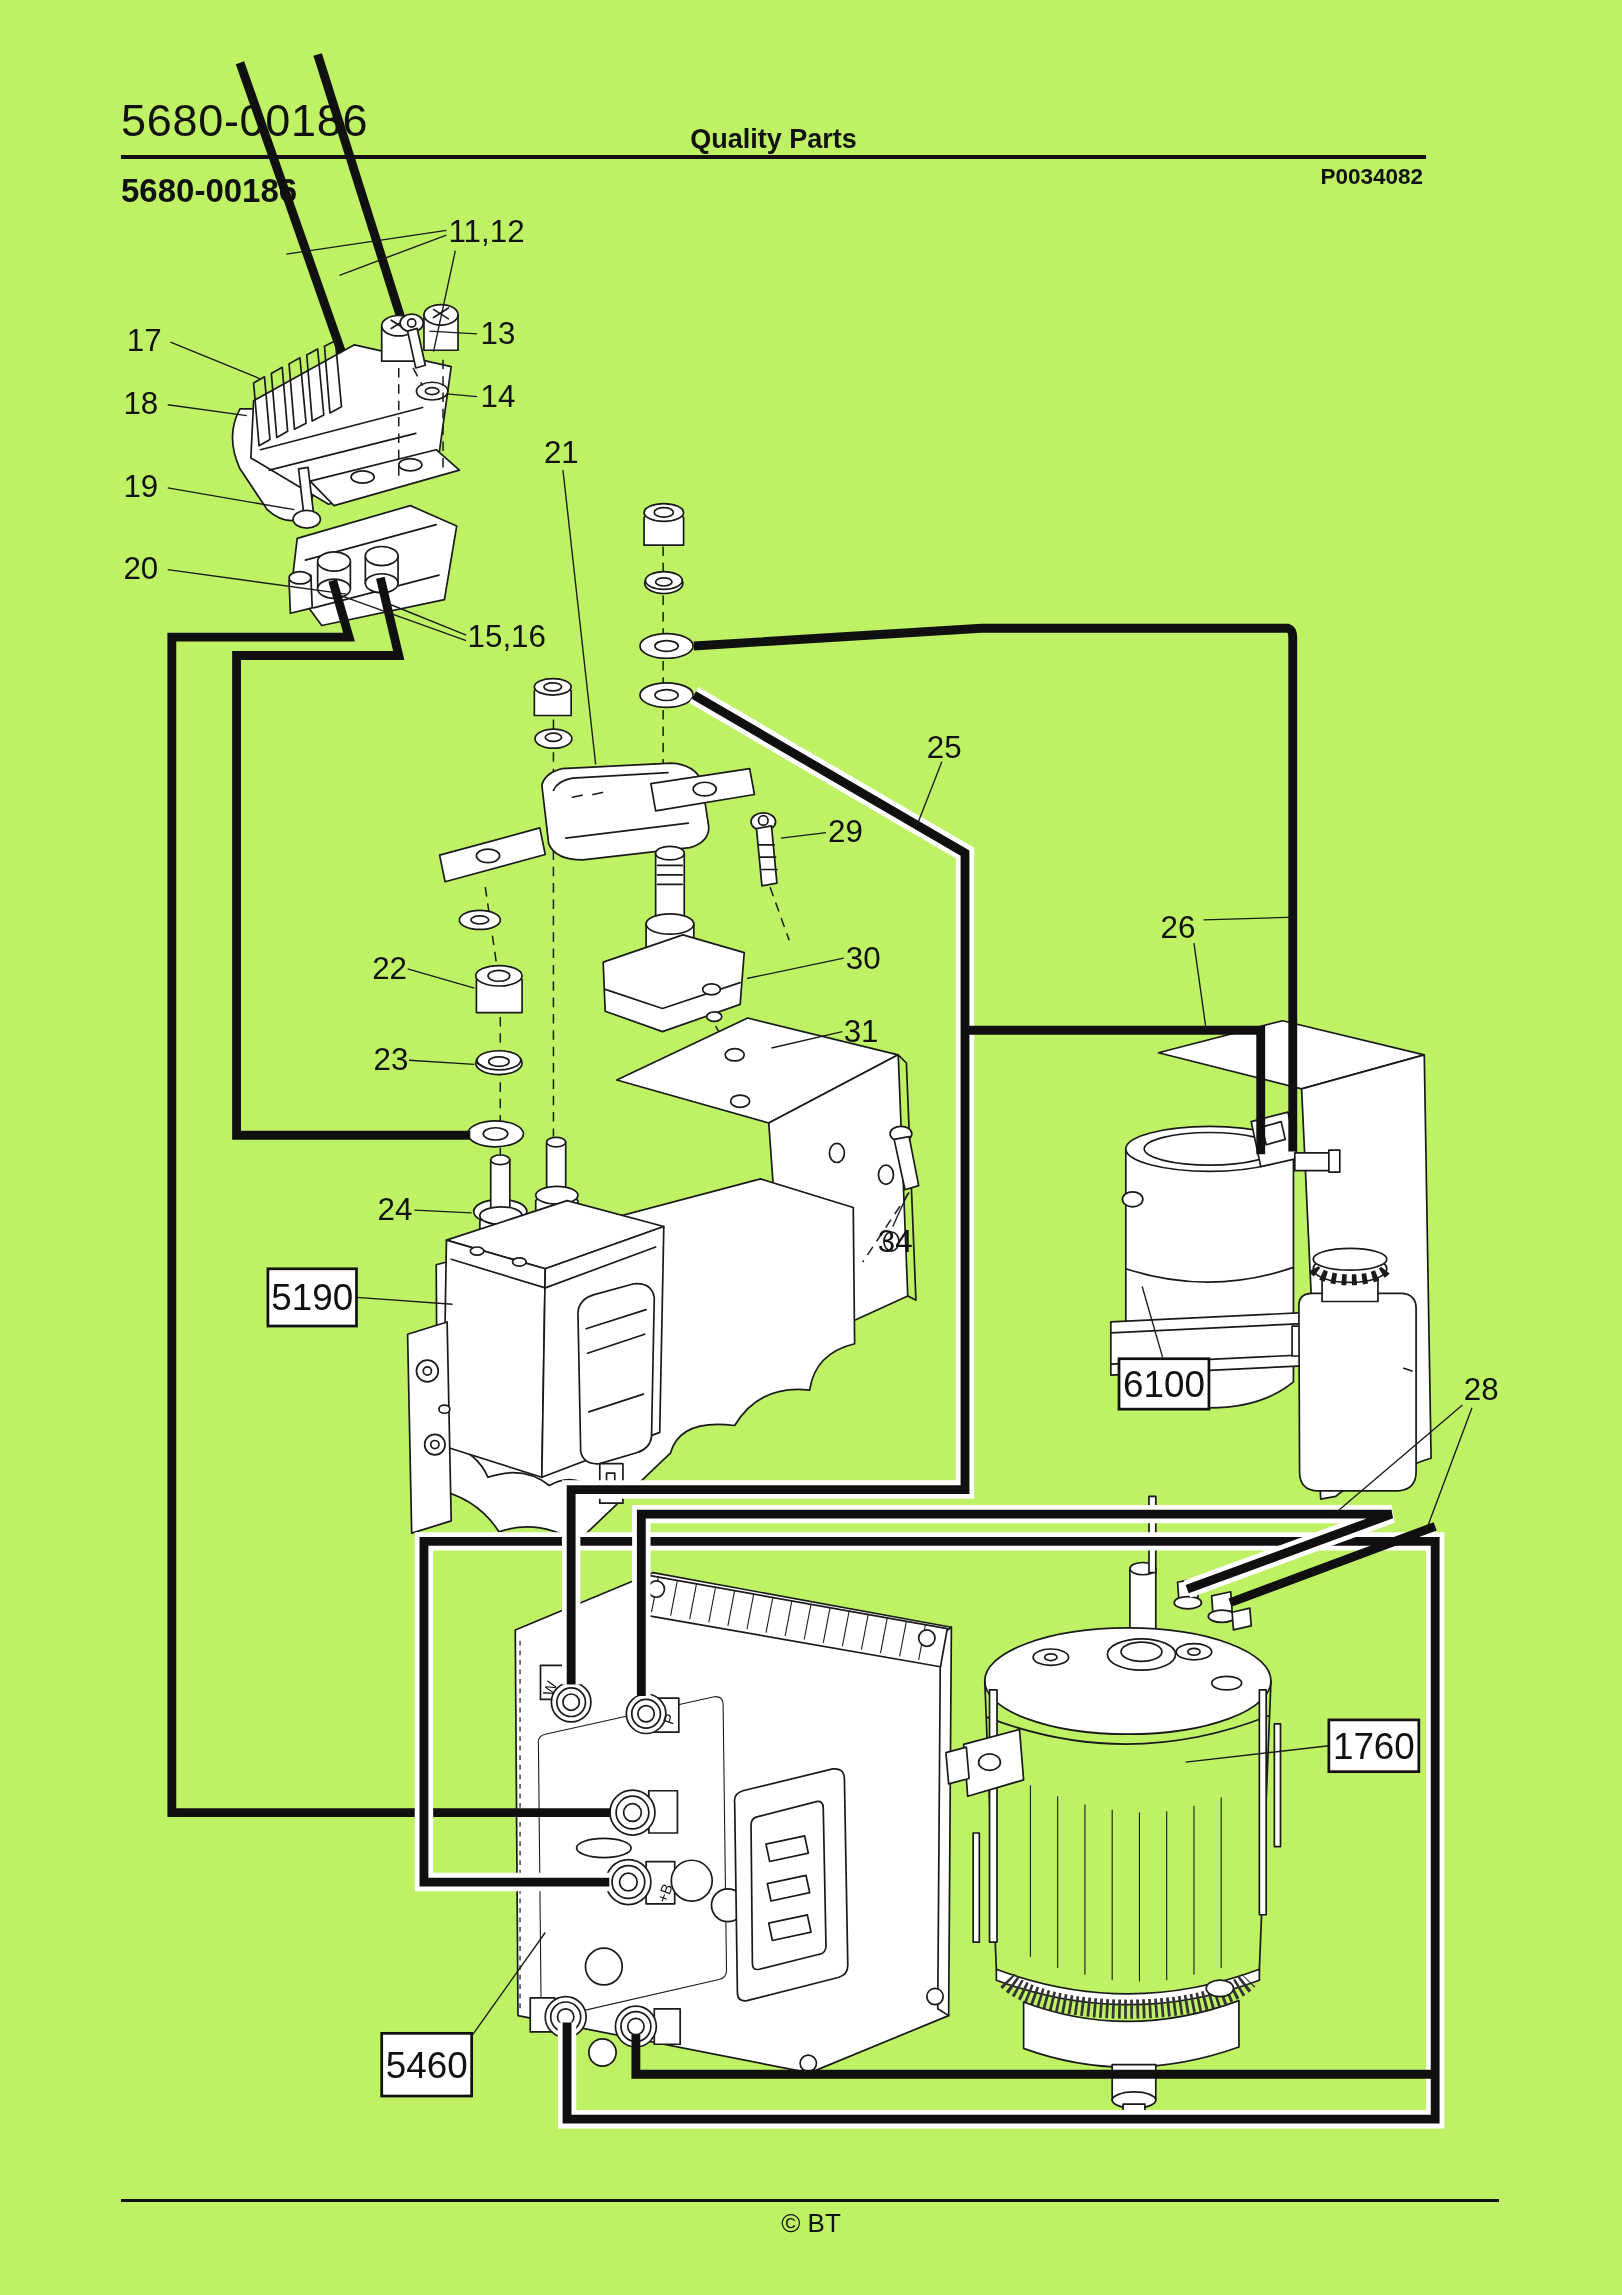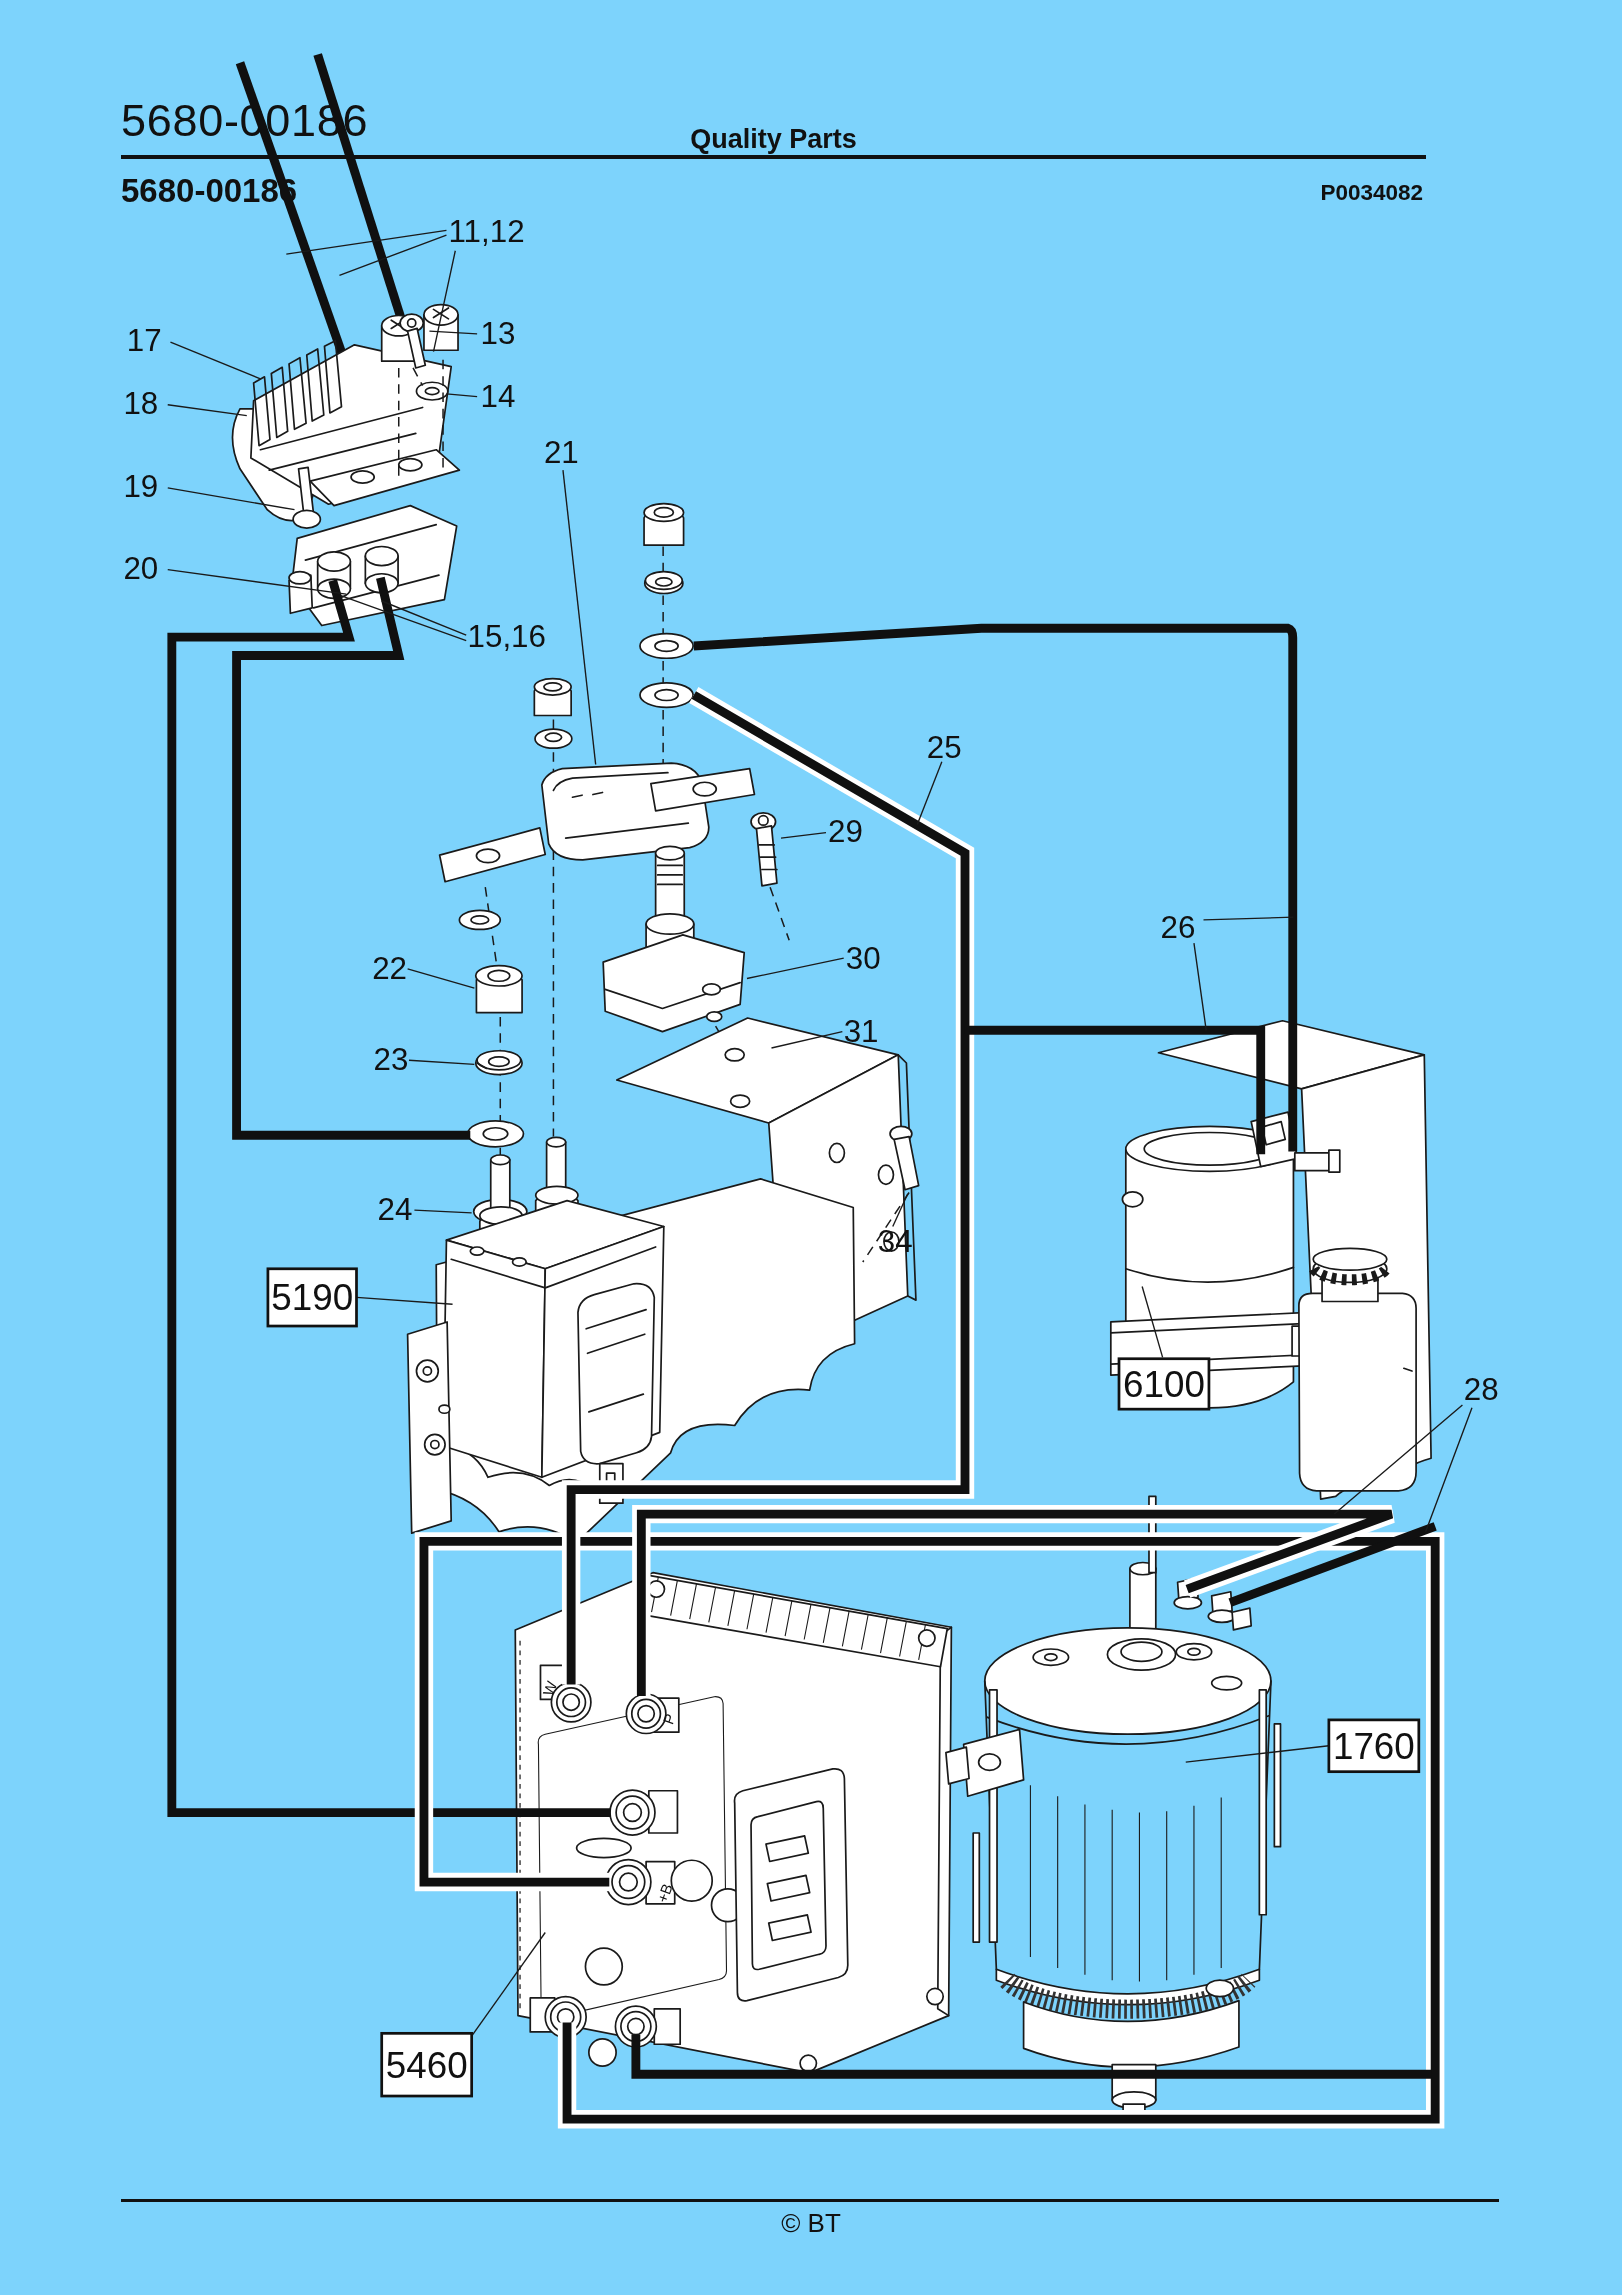--- a/index.html
+++ b/index.html
@@ -1,22 +1,22 @@
 <!DOCTYPE html>
 <html style="font-size:11px"><head>
 <meta charset="utf-8">
 <style>
   html,body{margin:0;padding:0;background:#ffffff;}
   body{width:1622px;height:2295px;position:relative;font-family:"Liberation Sans",sans-serif;color:#111;}
-  .page{position:absolute;inset:0;background:#7dd3fc;}
+  .page{position:absolute;inset:0;background:#bef264;}
   .hdr-doc{position:absolute;left:121px;top:95px;font-size:45px;font-weight:400;letter-spacing:0.7px;}
   .hdr-center{position:absolute;left:0;top:104px;width:1547px;text-align:center;font-size:27px;font-weight:700;margin-top:20px;}
   .hdr-rule{position:absolute;left:121px;top:155px;width:1305px;height:4.1px;background:#111;}
   .hdr-fig{position:absolute;left:121px;top:172px;font-size:33px;font-weight:700;}
-  .hdr-plate{position:absolute;right:199px;top:164px;font-size:22.5px;font-weight:700;margin-top:16px;}
+  .hdr-plate{position:absolute;right:199px;top:164px;font-size:22.5px;font-weight:700;}
   .ftr-rule{position:absolute;left:121px;top:2199px;width:1378px;height:2.7px;background:#111;}
   .ftr-copy{position:absolute;left:0;top:2208px;width:1622px;text-align:center;font-size:26px;font-weight:400;}
   svg{position:absolute;left:0;top:0;}
   svg text{font-family:"Liberation Sans",sans-serif;fill:#111;}
   .callout{font-size:46px;}
   .boxref{font-size:54px;}
   .tlabel{font-size:22px;}
   .part{fill:#ffffff;stroke:#1a1a1a;stroke-width:2.5;stroke-linejoin:round;}
   .pline{fill:none;stroke:#1a1a1a;stroke-width:2.5;stroke-linejoin:round;stroke-linecap:round;}
   .thin{fill:none;stroke:#1a1a1a;stroke-width:1.6;}

